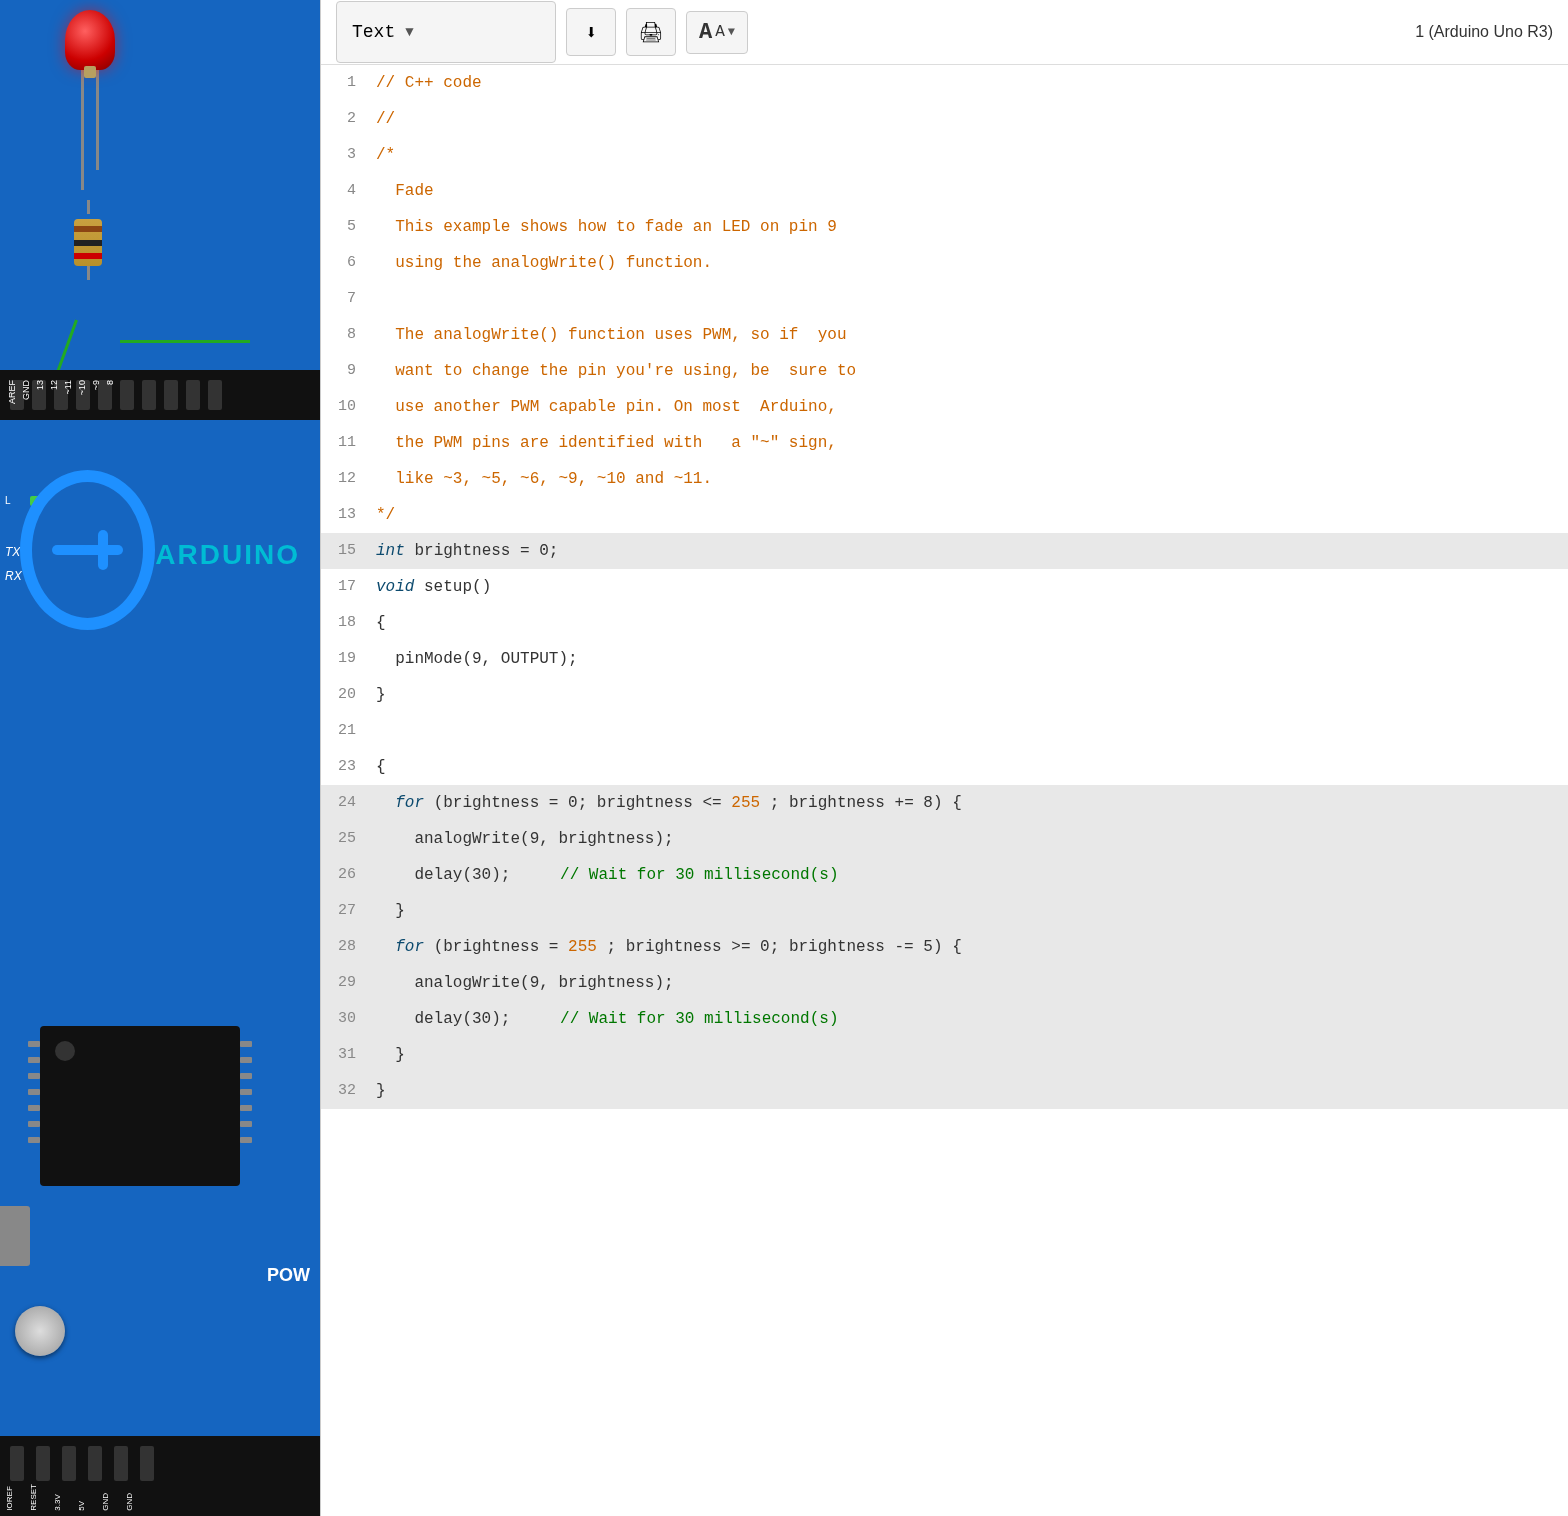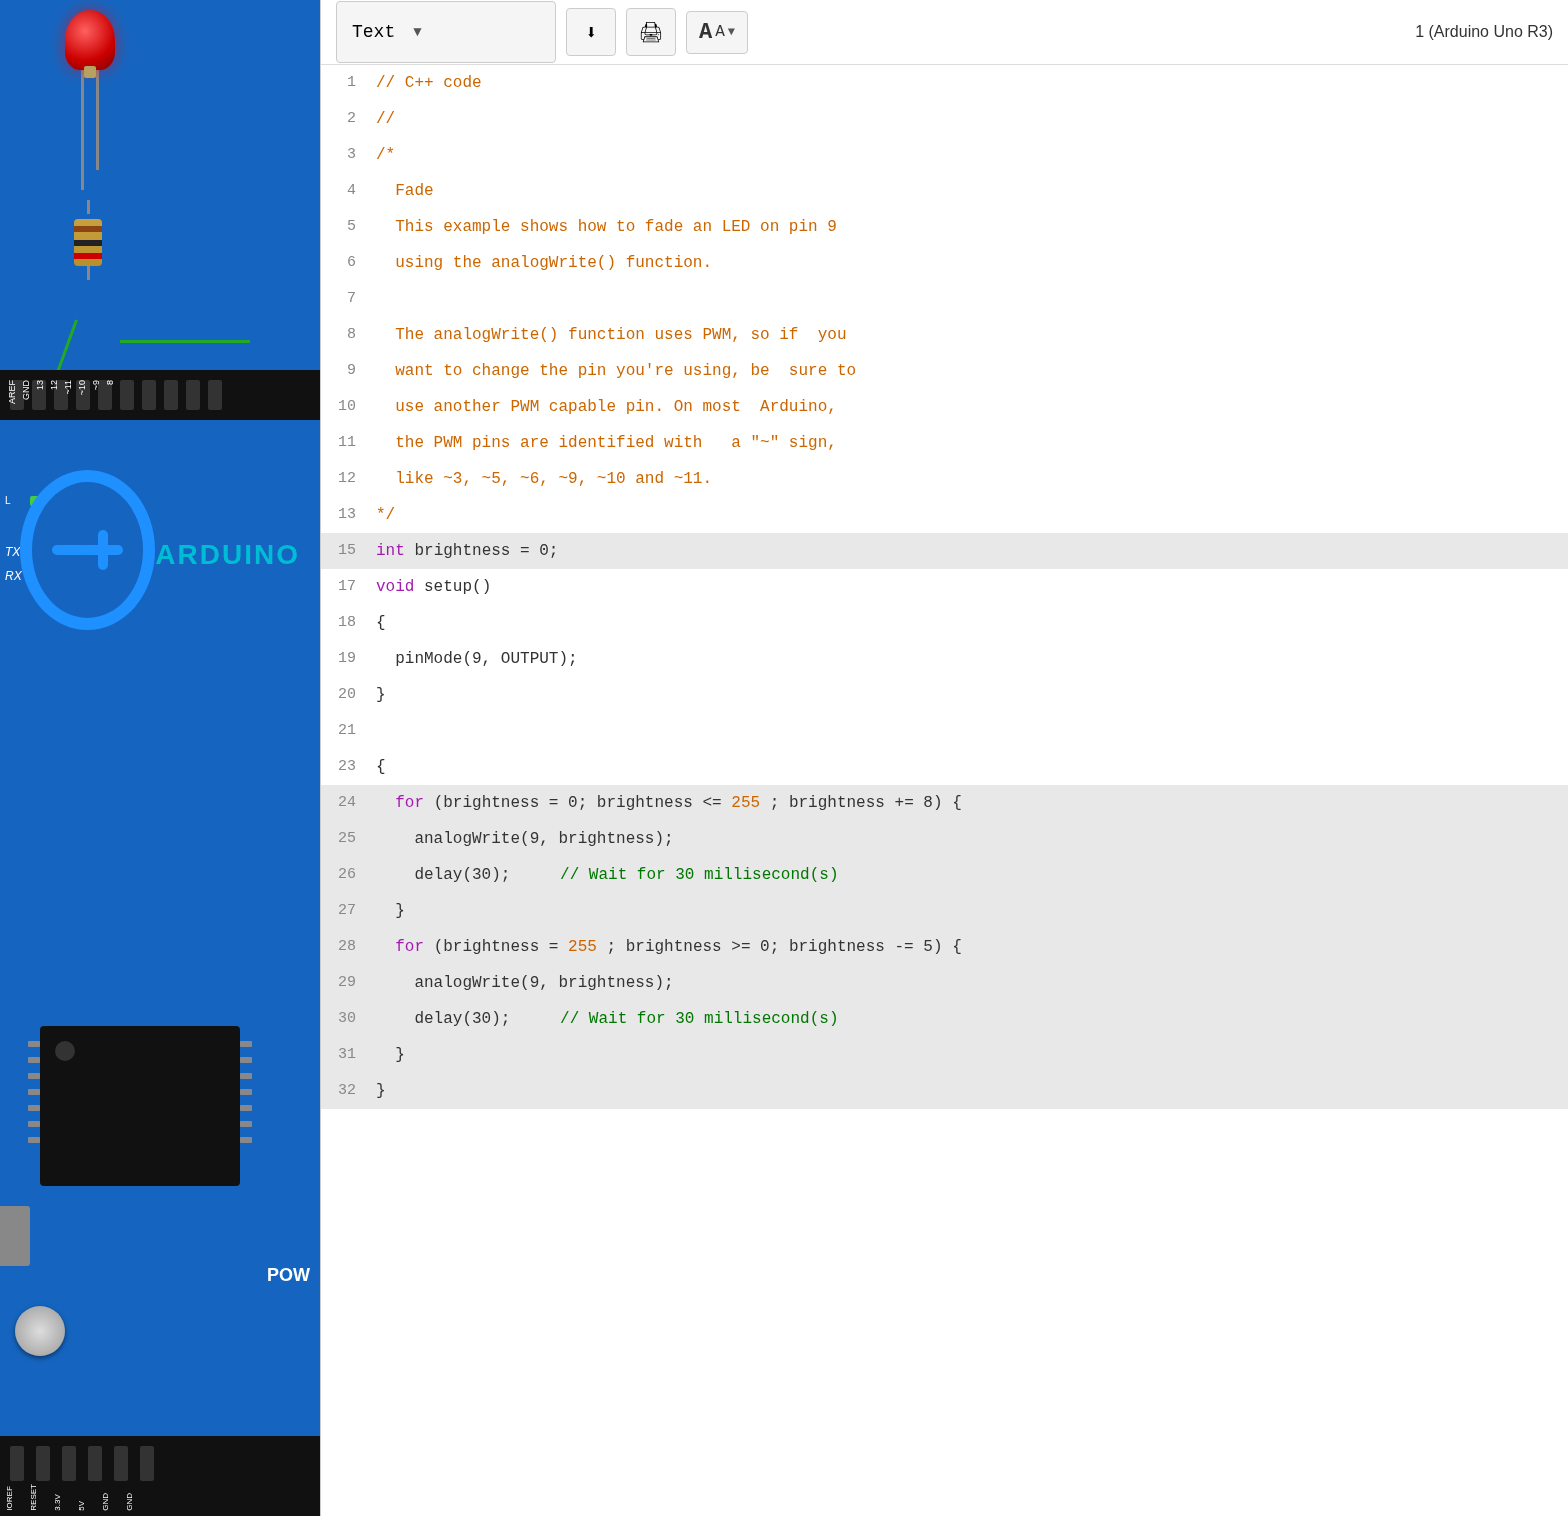--- a/index.html
+++ b/index.html
@@ -369,21 +369,20 @@
       border-bottom: 1px solid #ddd;
       display: flex;
       align-items: center;
       padding: 0 15px;
       gap: 10px;
     }
 
     .toolbar-dropdown {
       display: flex;
       align-items: center;
-      gap: 8px;
       padding: 20px 15px;
       border: 1px solid #ccc;
       border-radius: 4px;
       background: #f5f5f5;
       cursor: pointer;
       font-size: 18px;
       min-width: 220px;
     }
     .toolbar-dropdown-arrow {
       font-size: 14px;
@@ -454,21 +453,21 @@
       user-select: none;
       line-height: 36px;
     }
 
     .code-content {
       flex: 1;
       padding-left: 5px;
     }
 
     .kw-orange { color: #cc6600; }
-    .kw-purple { color: #a21caf; }
+    .kw-purple { color: #0c4a6e; font-style: italic; }
     .kw-normal { color: #333; }
     .kw-comment { color: #cc6600; }
     .kw-comment-green { color: #007700; margin-left: 40px; }
 
   </style>
 </head>
 <body>
 
 <div class="arduino-panel">
 

